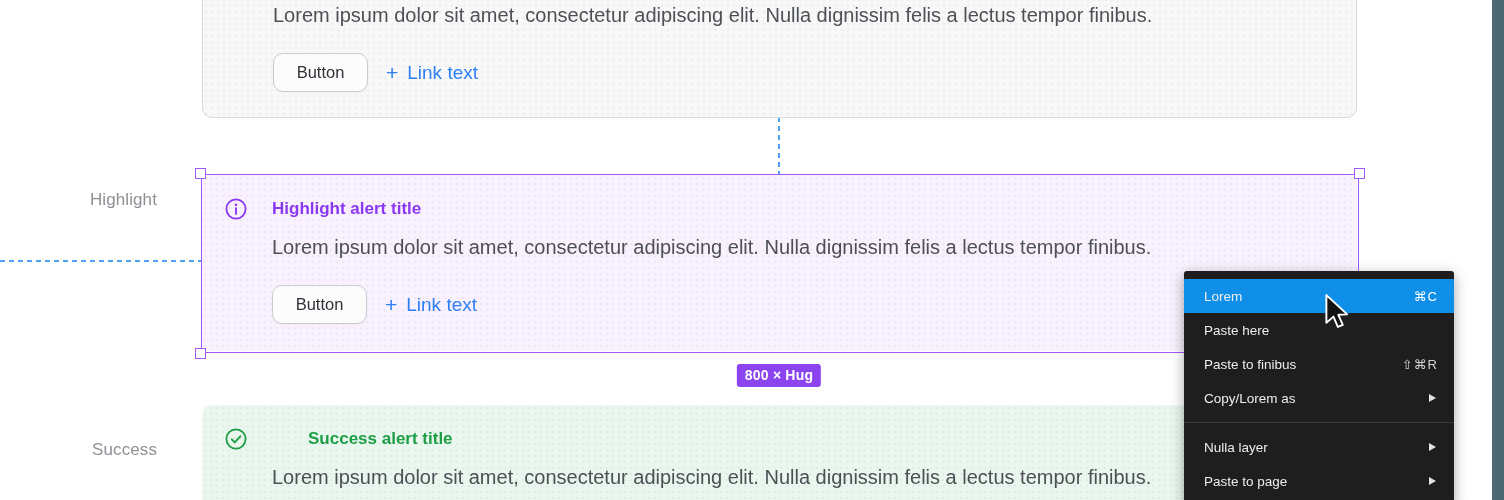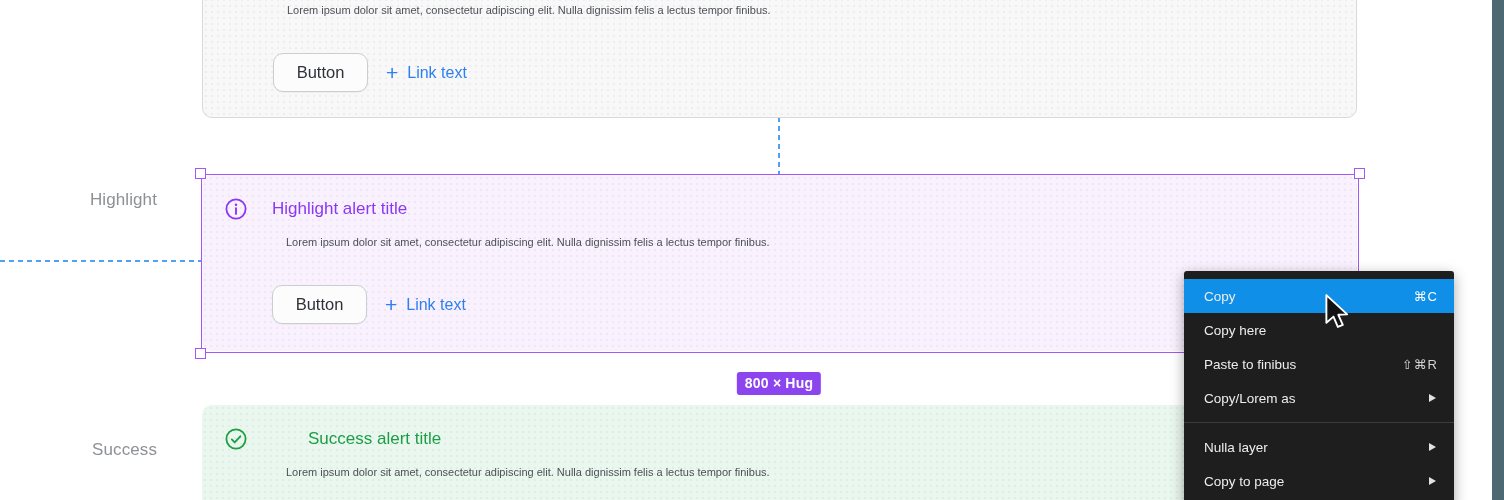--- a/index.html
+++ b/index.html
@@ -33,58 +33,57 @@
     position:absolute; left:202px; width:1155px; height:176px;
     box-sizing:border-box; border-radius:10px;
     background-image:radial-gradient(rgba(70,70,90,0.06) 1px, transparent 1.3px);
     background-size:6px 6px;
   }
   .card-top   { top:-58px; background-color:#F8F8F9; border:1px solid #D9D9DD; }
   .card-hl    { top:175px; background-color:#F9F1FE; }
   .card-sc    { top:405px; background-color:#EAF7EF; height:176px; }
 
   .card .a-icon  { position:absolute; left:23px; top:23px; width:22px; height:22px; }
-  .card .a-title { position:absolute; left:70px; top:24px; font-size:17px; font-weight:400;text-align:right; }
+  .card .a-title { position:absolute; left:70px; top:24px; font-size:17px; font-weight:700;text-align:right; }
   .card-hl .a-title { color:#8A38F2; }
   .card-sc .a-title { color:#1D9E45;margin-left:36px; }
   .card .a-body {
-    position:absolute; left:84px; top:61px; width:1060px; white-space:nowrap;
-    font-size:11px; color:#4D5055;
+    position:absolute; left:70px; top:61px; width:1060px; white-space:nowrap;
+    font-size:20px; color:#4D5055;
   }
   .card .a-actions { position:absolute; left:70px; top:110px; display:flex; align-items:center; }
   .btn {
     box-sizing:border-box; min-width:95px; height:39px; padding:0 18px;
     background:#FCFCFD; border:1px solid #CDCDD1; border-radius:10px;
     font-family:inherit; font-size:16.5px; color:#2F3237;
     box-shadow:0 1px 1px rgba(0,0,0,0.04); cursor:default;
   }
   .link { display:flex; align-items:center; margin-left:18px; color:#2E7FF2; cursor:default; }
   .link .plus { font-size:21px; font-weight:400; line-height:1; margin-right:9px; }
-  .link .link-txt { font-size:16px; font-weight:500; }
+  .link .link-txt { font-size:19px; font-weight:500; }
 
   
   .selection {
     position:absolute; left:200.5px; top:173.5px; width:1156px; height:177px;
     border:1.5px solid #A158F6; pointer-events:none;
   }
   .handle {
     position:absolute; width:11px; height:11px;
     background:#ffffff; border:1.5px solid #A158F6; box-sizing:border-box;
   }
   .handle.tl { left:-7px;  top:-7px; }
   .handle.tr { right:-7px; top:-7px; }
   .handle.bl { left:-7px;  bottom:-7px; }
   .handle.br { right:-7px; bottom:-7px; }
 
   .size-badge {
     position:absolute; left:779px; top:364px; transform:translateX(-50%);
     background:#8B44EE; color:#ffffff; border-radius:3px;
     padding:3px 8px 4px; font-size:14px; font-weight:700; letter-spacing:0.2px;
     white-space:nowrap;
-    margin-top:8px;
   }
 
   
   .menu {
     position:absolute; left:1184px; top:271px; width:270px;
     background:#1E1E1E; border-radius:3px; padding:8px 0 8px;
     box-shadow:0 4px 14px rgba(0,0,0,0.35);
   }
   .menu-item {
     height:34px; display:flex; align-items:center; justify-content:space-between;
@@ -164,42 +163,42 @@
   <div class="selection">
     <div class="handle tl"></div>
     <div class="handle tr"></div>
     <div class="handle bl"></div>
     <div class="handle br"></div>
   </div>
   <div class="size-badge">800 × Hug</div>
 
   <div class="menu">
     <div class="menu-item selected">
-      <span class="mi-label">Copy</span>
+      <span class="mi-label">Lorem</span>
       <span class="mi-shortcut">⌘C</span>
     </div>
     <div class="menu-item">
-      <span class="mi-label">Copy here</span>
+      <span class="mi-label">Paste here</span>
       <span class="mi-shortcut"></span>
     </div>
     <div class="menu-item">
       <span class="mi-label">Paste to finibus</span>
       <span class="mi-shortcut">⇧⌘R</span>
     </div>
     <div class="menu-item">
       <span class="mi-label">Copy/Lorem as</span>
       <span class="mi-arrow"></span>
     </div>
     <div class="menu-sep"></div>
     <div class="menu-item">
       <span class="mi-label">Nulla layer</span>
       <span class="mi-arrow"></span>
     </div>
     <div class="menu-item">
-      <span class="mi-label">Copy to page</span>
+      <span class="mi-label">Paste to page</span>
       <span class="mi-arrow"></span>
     </div>
   </div>
 
   <div class="right-strip"></div>
 
   <svg class="cursor" width="27" height="38" viewBox="0 0 24 33">
     <path d="M3 1.5 L3 26 L9.3 20.6 L13.2 29.8 L17.6 27.9 L13.6 19 L21.5 18.6 Z" fill="#121212" stroke="#ffffff" stroke-width="1.7" stroke-linejoin="round"></path>
   </svg>
 

